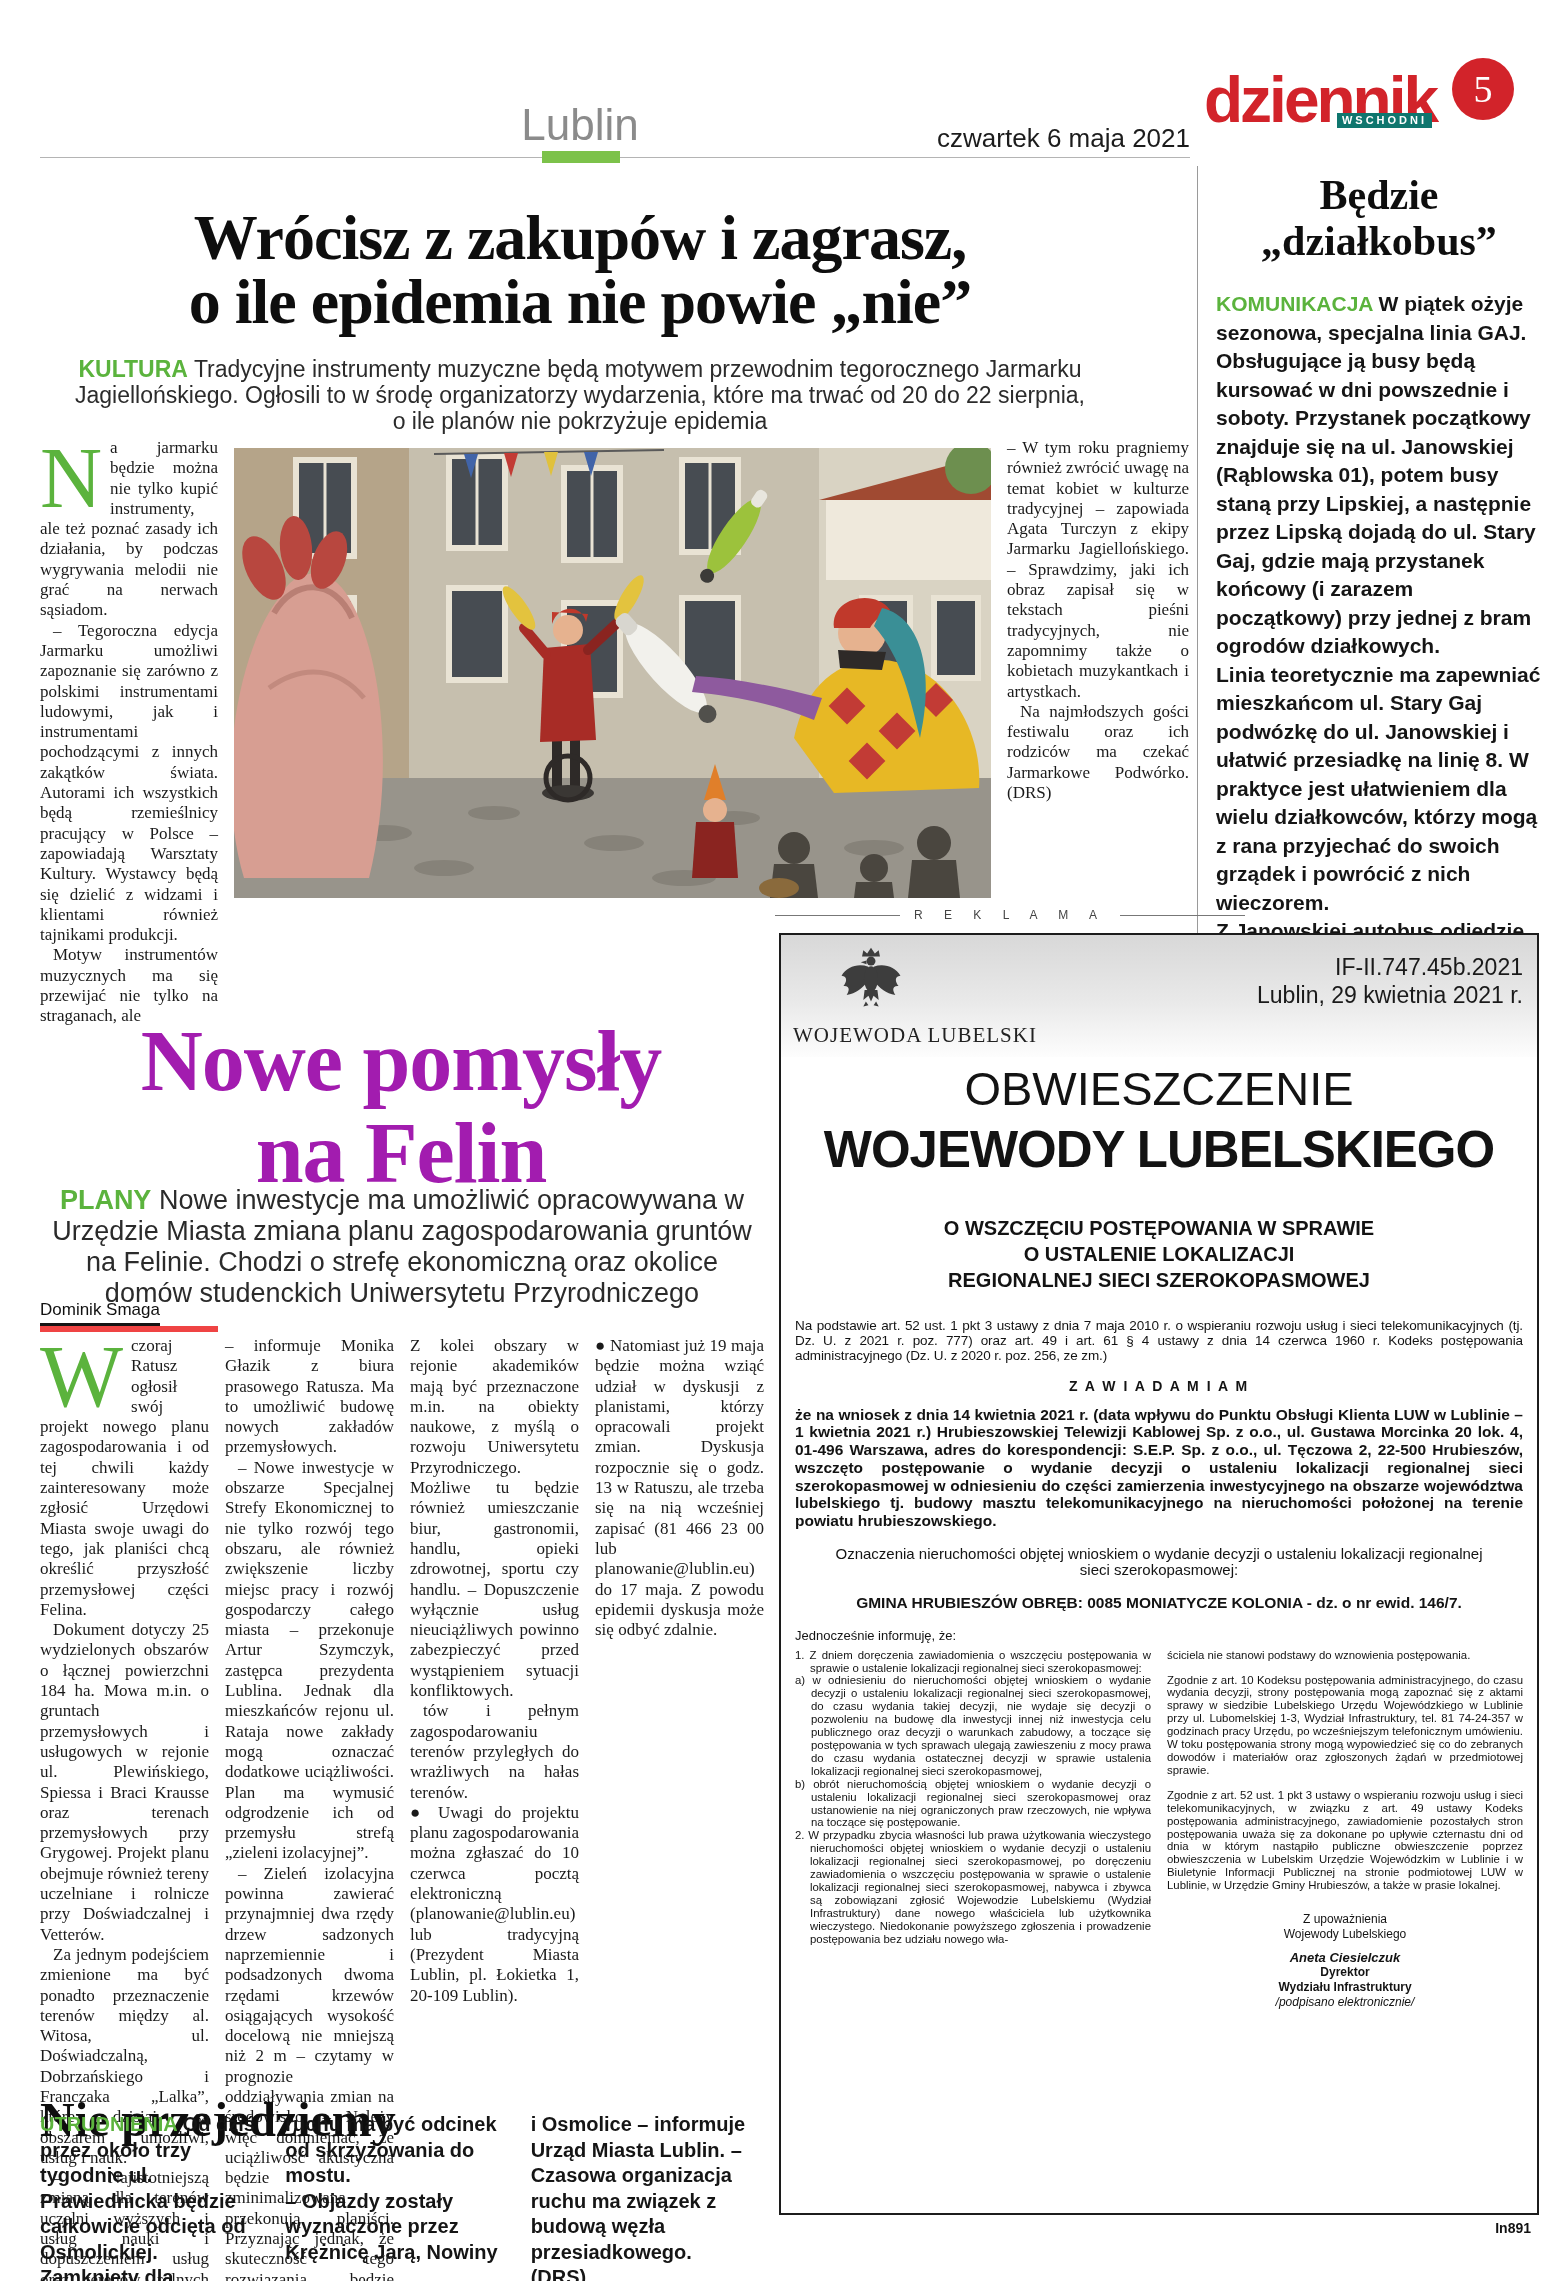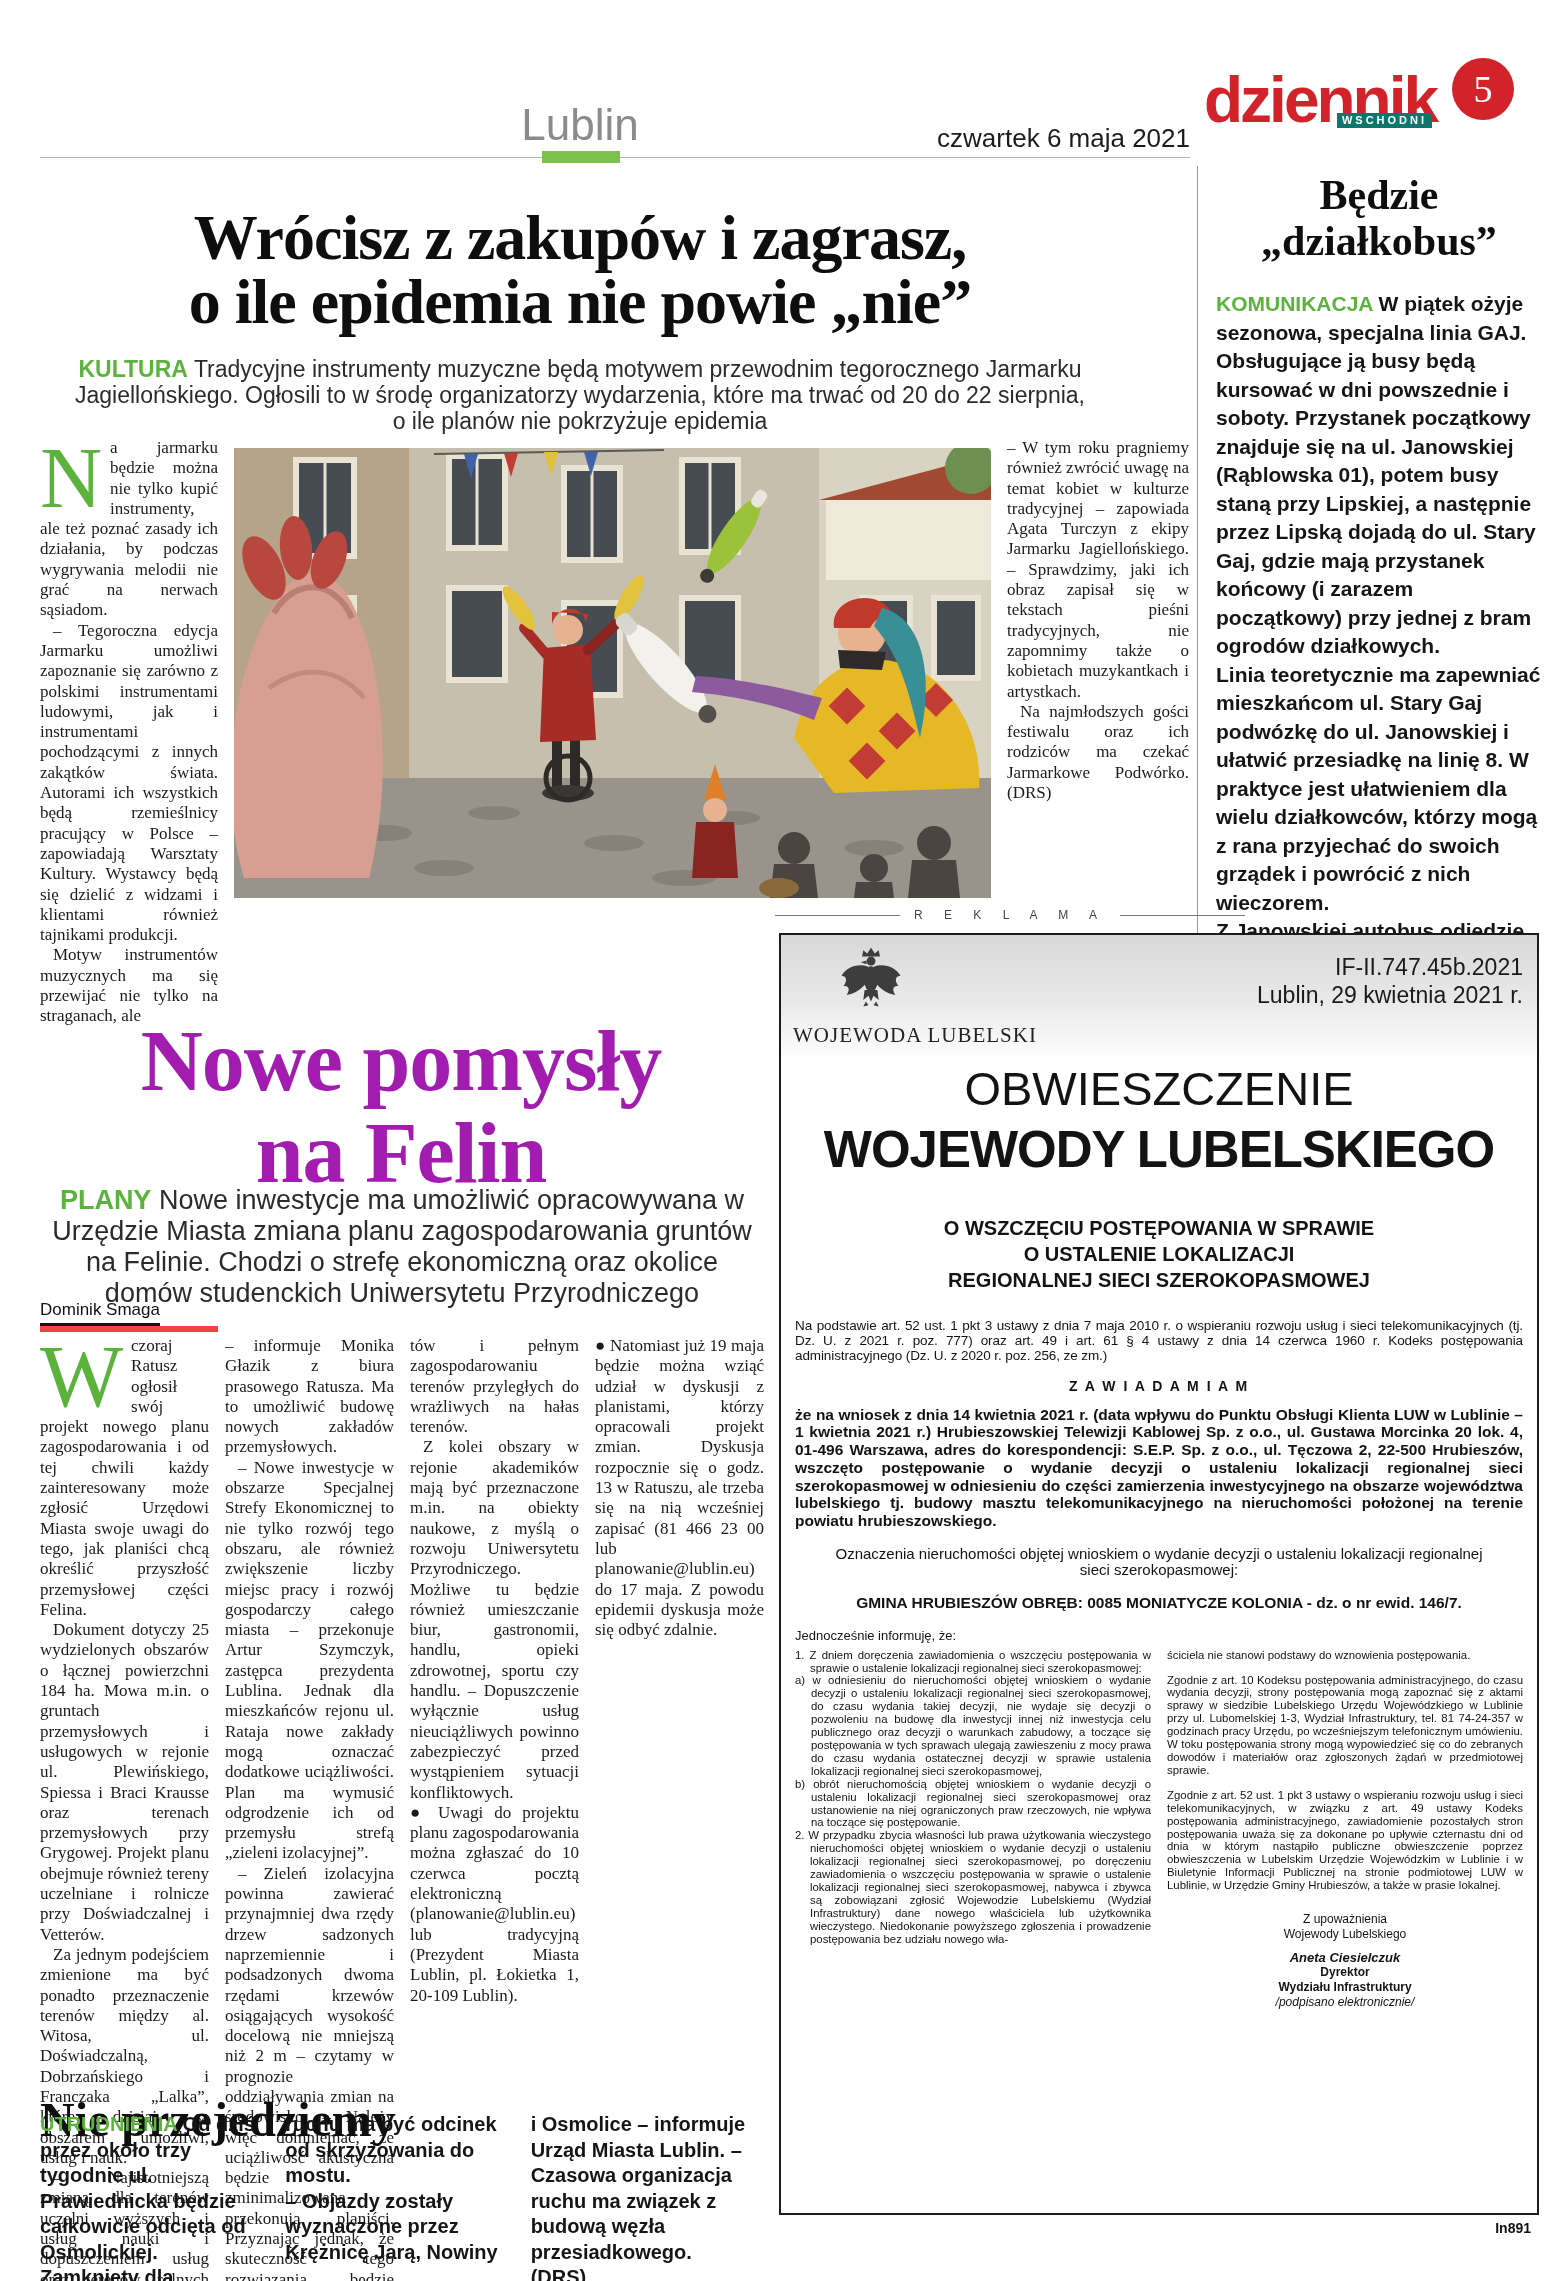--- a/index.html
+++ b/index.html
@@ -285,22 +285,22 @@
       <p>Dokument dotyczy 25 wydzielonych obszarów o łącznej powierzchni 184 ha. Mowa m.in. o gruntach przemysłowych i usługowych w rejonie ul. Plewińskiego, Spiessa i Braci Krausse oraz terenach przemysłowych przy Grygowej. Projekt planu obejmuje również tereny uczelniane i rolnicze przy Doświadczalnej i Vetterów.</p>
       <p>Za jednym podejściem zmienione ma być ponadto przeznaczenie terenów między al. Witosa, ul. Doświadczalną, Dobrzańskiego i Franczaka „Lalka”, które dzisiaj są obszarem umożliwi, usług i nauk.</p>
       <p>– Najistotniejszą zmianą dla terenów uczelni wyższych i usług nauki i dopuszczeniem usług oraz terenów rolnych jest ustalenie funkcji techniczno-produkcyjnych</p>
     </div>
     <div class="news-col smaga-col">
       <p>– informuje Monika Głazik z biura prasowego Ratusza. Ma to umożliwić budowę nowych zakładów przemysłowych.</p>
       <p>– Nowe inwestycje w obszarze Specjalnej Strefy Ekonomicznej to nie tylko rozwój tego obszaru, ale również zwiększenie liczby miejsc pracy i rozwój gospodarczy całego miasta – przekonuje Artur Szymczyk, zastępca prezydenta Lublina. Jednak dla mieszkańców rejonu ul. Rataja nowe zakłady mogą oznaczać dodatkowe uciążliwości. Plan ma wymusić odgrodzenie ich od przemysłu strefą „zieleni izolacyjnej”.</p>
       <p>– Zieleń izolacyjna powinna zawierać przynajmniej dwa rzędy drzew sadzonych naprzemiennie i podsadzonych dwoma rzędami krzewów osiągających wysokość docelową nie mniejszą niż 2 m – czytamy w prognozie oddziaływania zmian na środowisko. – Należy więc domniemać, że uciążliwość akustyczna będzie zminimalizowana – przekonują planiści. Przyznając jednak, że skuteczność tego rozwiązania będzie można ocenić „dopiero po realizacji obiek-</p>
     </div>
     <div class="news-col smaga-col">
+      <p>Z kolei obszary w rejonie akademików mają być przeznaczone m.in. na obiekty naukowe, z myślą o rozwoju Uniwersytetu Przyrodniczego. Możliwe tu będzie również umieszczanie biur, gastronomii, handlu, opieki zdrowotnej, sportu czy handlu. – Dopuszczenie wyłącznie usług nieuciążliwych powinno zabezpieczyć przed wystąpieniem sytuacji konfliktowych.</p>
       <p>tów i pełnym zagospodarowaniu terenów przyległych do wrażliwych na hałas terenów.</p>
-      <p>Z kolei obszary w rejonie akademików mają być przeznaczone m.in. na obiekty naukowe, z myślą o rozwoju Uniwersytetu Przyrodniczego. Możliwe tu będzie również umieszczanie biur, gastronomii, handlu, opieki zdrowotnej, sportu czy handlu. – Dopuszczenie wyłącznie usług nieuciążliwych powinno zabezpieczyć przed wystąpieniem sytuacji konfliktowych.</p>
       <p class="noindent">● Uwagi do projektu planu zagospodarowania można zgłaszać do 10 czerwca pocztą elektroniczną (planowanie@lublin.eu) lub tradycyjną (Prezydent Miasta Lublin, pl. Łokietka 1, 20-109 Lublin).</p>
     </div>
     <div class="news-col smaga-col">
       <p>● Natomiast już 19 maja będzie można wziąć udział w dyskusji z planistami, którzy opracowali projekt zmian. Dyskusja rozpocznie się o godz. 13 w Ratuszu, ale trzeba się na nią wcześniej zapisać (81 466 23 00 lub planowanie@lublin.eu) do 17 maja. Z powodu epidemii dyskusja może się odbyć zdalnie.</p>
     </div>
   </div>
 
   <h3 class="headline3">Nie przejedziemy</h3>
   <div class="rw-cols">
     <div class="rw-col">

